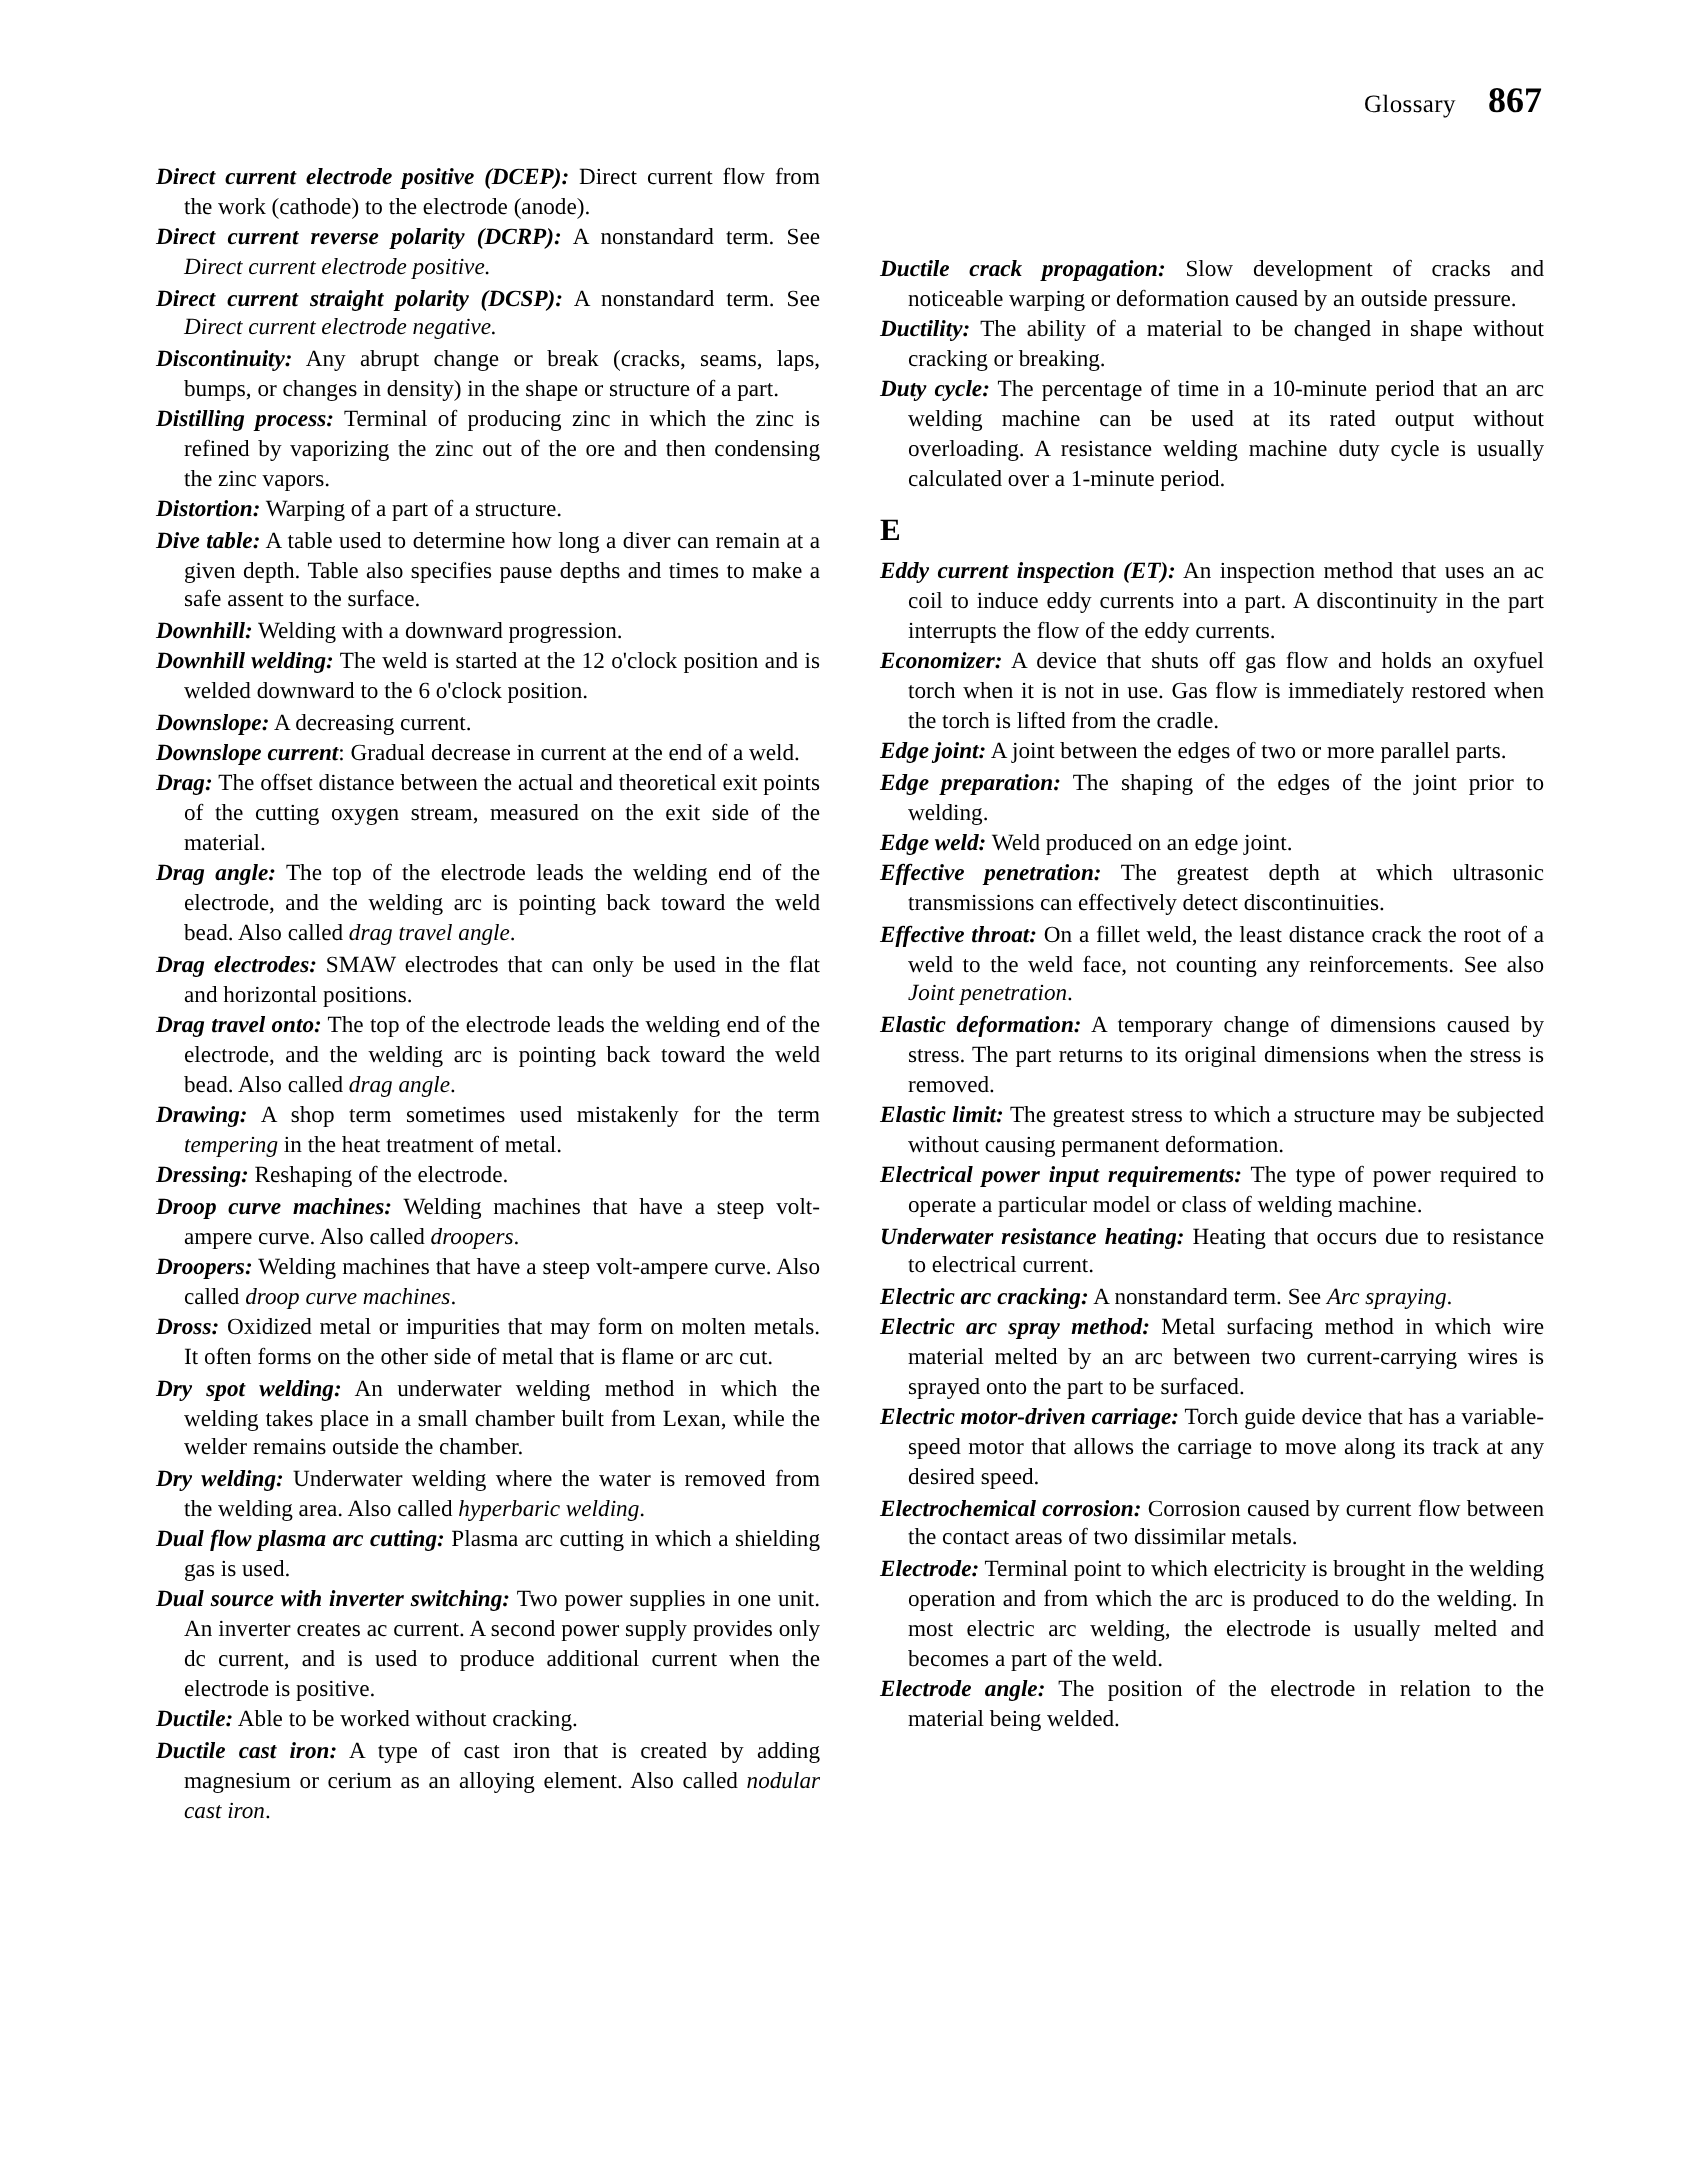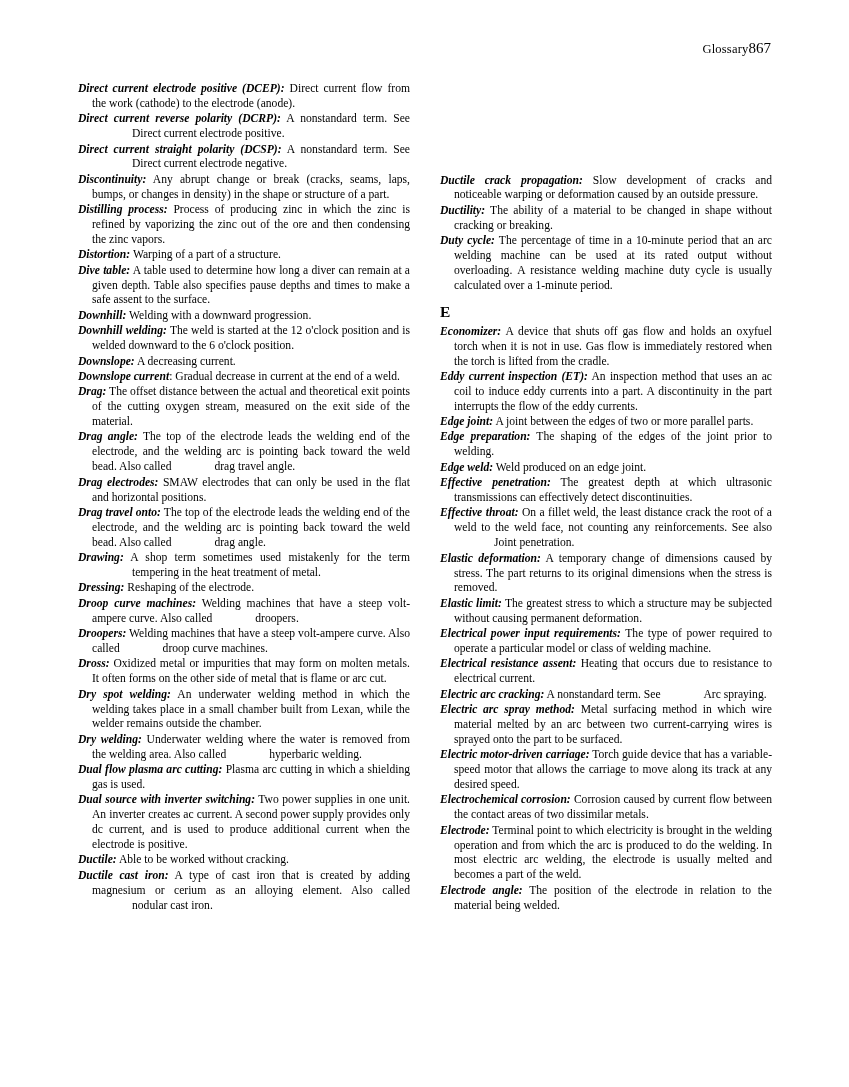--- a/index.html
+++ b/index.html
@@ -30,28 +30,28 @@
     margin-bottom: 24px;
     height: 18px;
   }
   .header .running-title {
     font-family: "Liberation Serif", serif;
     font-size: 12.5px;
     letter-spacing: 0.2px;
   }
   .header .folio {
     font-family: "Liberation Serif", serif;
-    font-size: 15px;
-    font-weight: normal;
-    margin-left: 0;
+    font-size: 18px;
+    font-weight: bold;
+    margin-left: 16px;
   }
   .columns {
     display: flex;
     gap: 30px;
-    align-items: flex-end;
+    align-items: center;
   }
   .col {
     width: 332px;
     flex: 0 0 332px;
   }
   .entry {
     font-size: 11.6px;
     line-height: 1.285;
     text-align: justify;
     text-indent: 0;
@@ -59,21 +59,21 @@
     text-indent: -14px;
     margin: 0 0 0.5px 0;
     hyphens: auto;
     -webkit-hyphens: auto;
   }
   .term {
     font-weight: bold;
     font-style: italic;
   }
   .it {
-    margin-left: 40px;
+    font-style: italic;
   }
   .section-letter {
     font-size: 15.5px;
     font-weight: bold;
     margin: 9px 0 5px 0;
     line-height: 1.1;
   }
 </style>
 </head>
 <body>
@@ -84,21 +84,21 @@
     <span class="running-title">Glossary</span>
     <span class="folio">867</span>
   </div>
 
   <div class="columns">
     <div class="col" id="col-left">
         <p class="entry"><span class="term">Direct current electrode positive (DCEP):</span><span> Direct current flow from the work (cathode) to the electrode (anode).</span></p>
         <p class="entry"><span class="term">Direct current reverse polarity (DCRP):</span><span> A nonstandard term. See </span><span class="it">Direct current electrode positive.</span></p>
         <p class="entry"><span class="term">Direct current straight polarity (DCSP):</span><span> A nonstandard term. See </span><span class="it">Direct current electrode negative.</span></p>
         <p class="entry"><span class="term">Discontinuity:</span><span> Any abrupt change or break (cracks, seams, laps, bumps, or changes in density) in the shape or structure of a part.</span></p>
-        <p class="entry"><span class="term">Distilling process:</span><span> Process of producing zinc in which the zinc is refined by vaporizing the zinc out of the ore and then condensing the zinc vapors.</span></p>
+        <p class="entry"><span class="term">Distilling process:</span><span> Terminal of producing zinc in which the zinc is refined by vaporizing the zinc out of the ore and then condensing the zinc vapors.</span></p>
         <p class="entry"><span class="term">Distortion:</span><span> Warping of a part of a structure.</span></p>
         <p class="entry"><span class="term">Dive table:</span><span> A table used to determine how long a diver can remain at a given depth. Table also specifies pause depths and times to make a safe assent to the surface.</span></p>
         <p class="entry"><span class="term">Downhill:</span><span> Welding with a downward progression.</span></p>
         <p class="entry"><span class="term">Downhill welding:</span><span> The weld is started at the 12 o'clock position and is welded downward to the 6 o'clock position.</span></p>
         <p class="entry"><span class="term">Downslope:</span><span> A decreasing current.</span></p>
         <p class="entry"><span class="term">Downslope current</span><span>: Gradual decrease in current at the end of a weld.</span></p>
         <p class="entry"><span class="term">Drag:</span><span> The offset distance between the actual and theoretical exit points of the cutting oxygen stream, measured on the exit side of the material.</span></p>
         <p class="entry"><span class="term">Drag angle:</span><span> The top of the electrode leads the welding end of the electrode, and the welding arc is pointing back toward the weld bead. Also called </span><span class="it">drag travel angle</span><span>.</span></p>
         <p class="entry"><span class="term">Drag electrodes:</span><span> SMAW electrodes that can only be used in the flat and horizontal positions.</span></p>
         <p class="entry"><span class="term">Drag travel onto:</span><span> The top of the electrode leads the welding end of the electrode, and the welding arc is pointing back toward the weld bead. Also called </span><span class="it">drag angle</span><span>.</span></p>
@@ -112,31 +112,31 @@
         <p class="entry"><span class="term">Dual flow plasma arc cutting:</span><span> Plasma arc cutting in which a shielding gas is used.</span></p>
         <p class="entry"><span class="term">Dual source with inverter switching:</span><span> Two power supplies in one unit. An inverter creates ac current. A second power supply provides only dc current, and is used to produce additional current when the electrode is positive.</span></p>
         <p class="entry"><span class="term">Ductile:</span><span> Able to be worked without cracking.</span></p>
         <p class="entry"><span class="term">Ductile cast iron:</span><span> A type of cast iron that is created by adding magnesium or cerium as an alloying element. Also called </span><span class="it">nodular cast iron</span><span>.</span></p>
       </div>
     <div class="col" id="col-right">
         <p class="entry"><span class="term">Ductile crack propagation:</span><span> Slow development of cracks and noticeable warping or deformation caused by an outside pressure.</span></p>
         <p class="entry"><span class="term">Ductility:</span><span> The ability of a material to be changed in shape without cracking or breaking.</span></p>
         <p class="entry"><span class="term">Duty cycle:</span><span> The percentage of time in a 10-minute period that an arc welding machine can be used at its rated output without overloading. A resistance welding machine duty cycle is usually calculated over a 1-minute period.</span></p>
         <div class="section-letter">E</div>
+        <p class="entry"><span class="term">Eddy current inspection (ET):</span><span> An inspection method that uses an ac coil to induce eddy currents into a part. A discontinuity in the part interrupts the flow of the eddy currents.</span></p>
         <p class="entry"><span class="term">Economizer:</span><span> A device that shuts off gas flow and holds an oxyfuel torch when it is not in use. Gas flow is immediately restored when the torch is lifted from the cradle.</span></p>
-        <p class="entry"><span class="term">Eddy current inspection (ET):</span><span> An inspection method that uses an ac coil to induce eddy currents into a part. A discontinuity in the part interrupts the flow of the eddy currents.</span></p>
         <p class="entry"><span class="term">Edge joint:</span><span> A joint between the edges of two or more parallel parts.</span></p>
         <p class="entry"><span class="term">Edge preparation:</span><span> The shaping of the edges of the joint prior to welding.</span></p>
         <p class="entry"><span class="term">Edge weld:</span><span> Weld produced on an edge joint.</span></p>
         <p class="entry"><span class="term">Effective penetration:</span><span> The greatest depth at which ultrasonic transmissions can effectively detect discontinuities.</span></p>
         <p class="entry"><span class="term">Effective throat:</span><span> On a fillet weld, the least distance crack the root of a weld to the weld face, not counting any reinforcements. See also </span><span class="it">Joint penetration</span><span>.</span></p>
         <p class="entry"><span class="term">Elastic deformation:</span><span> A temporary change of dimensions caused by stress. The part returns to its original dimensions when the stress is removed.</span></p>
         <p class="entry"><span class="term">Elastic limit:</span><span> The greatest stress to which a structure may be subjected without causing permanent deformation.</span></p>
         <p class="entry"><span class="term">Electrical power input requirements:</span><span> The type of power required to operate a particular model or class of welding machine.</span></p>
-        <p class="entry"><span class="term">Electrical resistance assent:</span><span> Heating that occurs due to resistance to electrical current.</span></p>
+        <p class="entry"><span class="term">Underwater resistance heating:</span><span> Heating that occurs due to resistance to electrical current.</span></p>
         <p class="entry"><span class="term">Electric arc cracking:</span><span> A nonstandard term. See </span><span class="it">Arc spraying</span><span>.</span></p>
         <p class="entry"><span class="term">Electric arc spray method:</span><span> Metal surfacing method in which wire material melted by an arc between two current-carrying wires is sprayed onto the part to be surfaced.</span></p>
         <p class="entry"><span class="term">Electric motor-driven carriage:</span><span> Torch guide device that has a variable-speed motor that allows the carriage to move along its track at any desired speed.</span></p>
         <p class="entry"><span class="term">Electrochemical corrosion:</span><span> Corrosion caused by current flow between the contact areas of two dissimilar metals.</span></p>
         <p class="entry"><span class="term">Electrode:</span><span> Terminal point to which electricity is brought in the welding operation and from which the arc is produced to do the welding. In most electric arc welding, the electrode is usually melted and becomes a part of the weld.</span></p>
         <p class="entry"><span class="term">Electrode angle:</span><span> The position of the electrode in relation to the material being welded.</span></p>
       </div>
   </div>
 
 </div>

